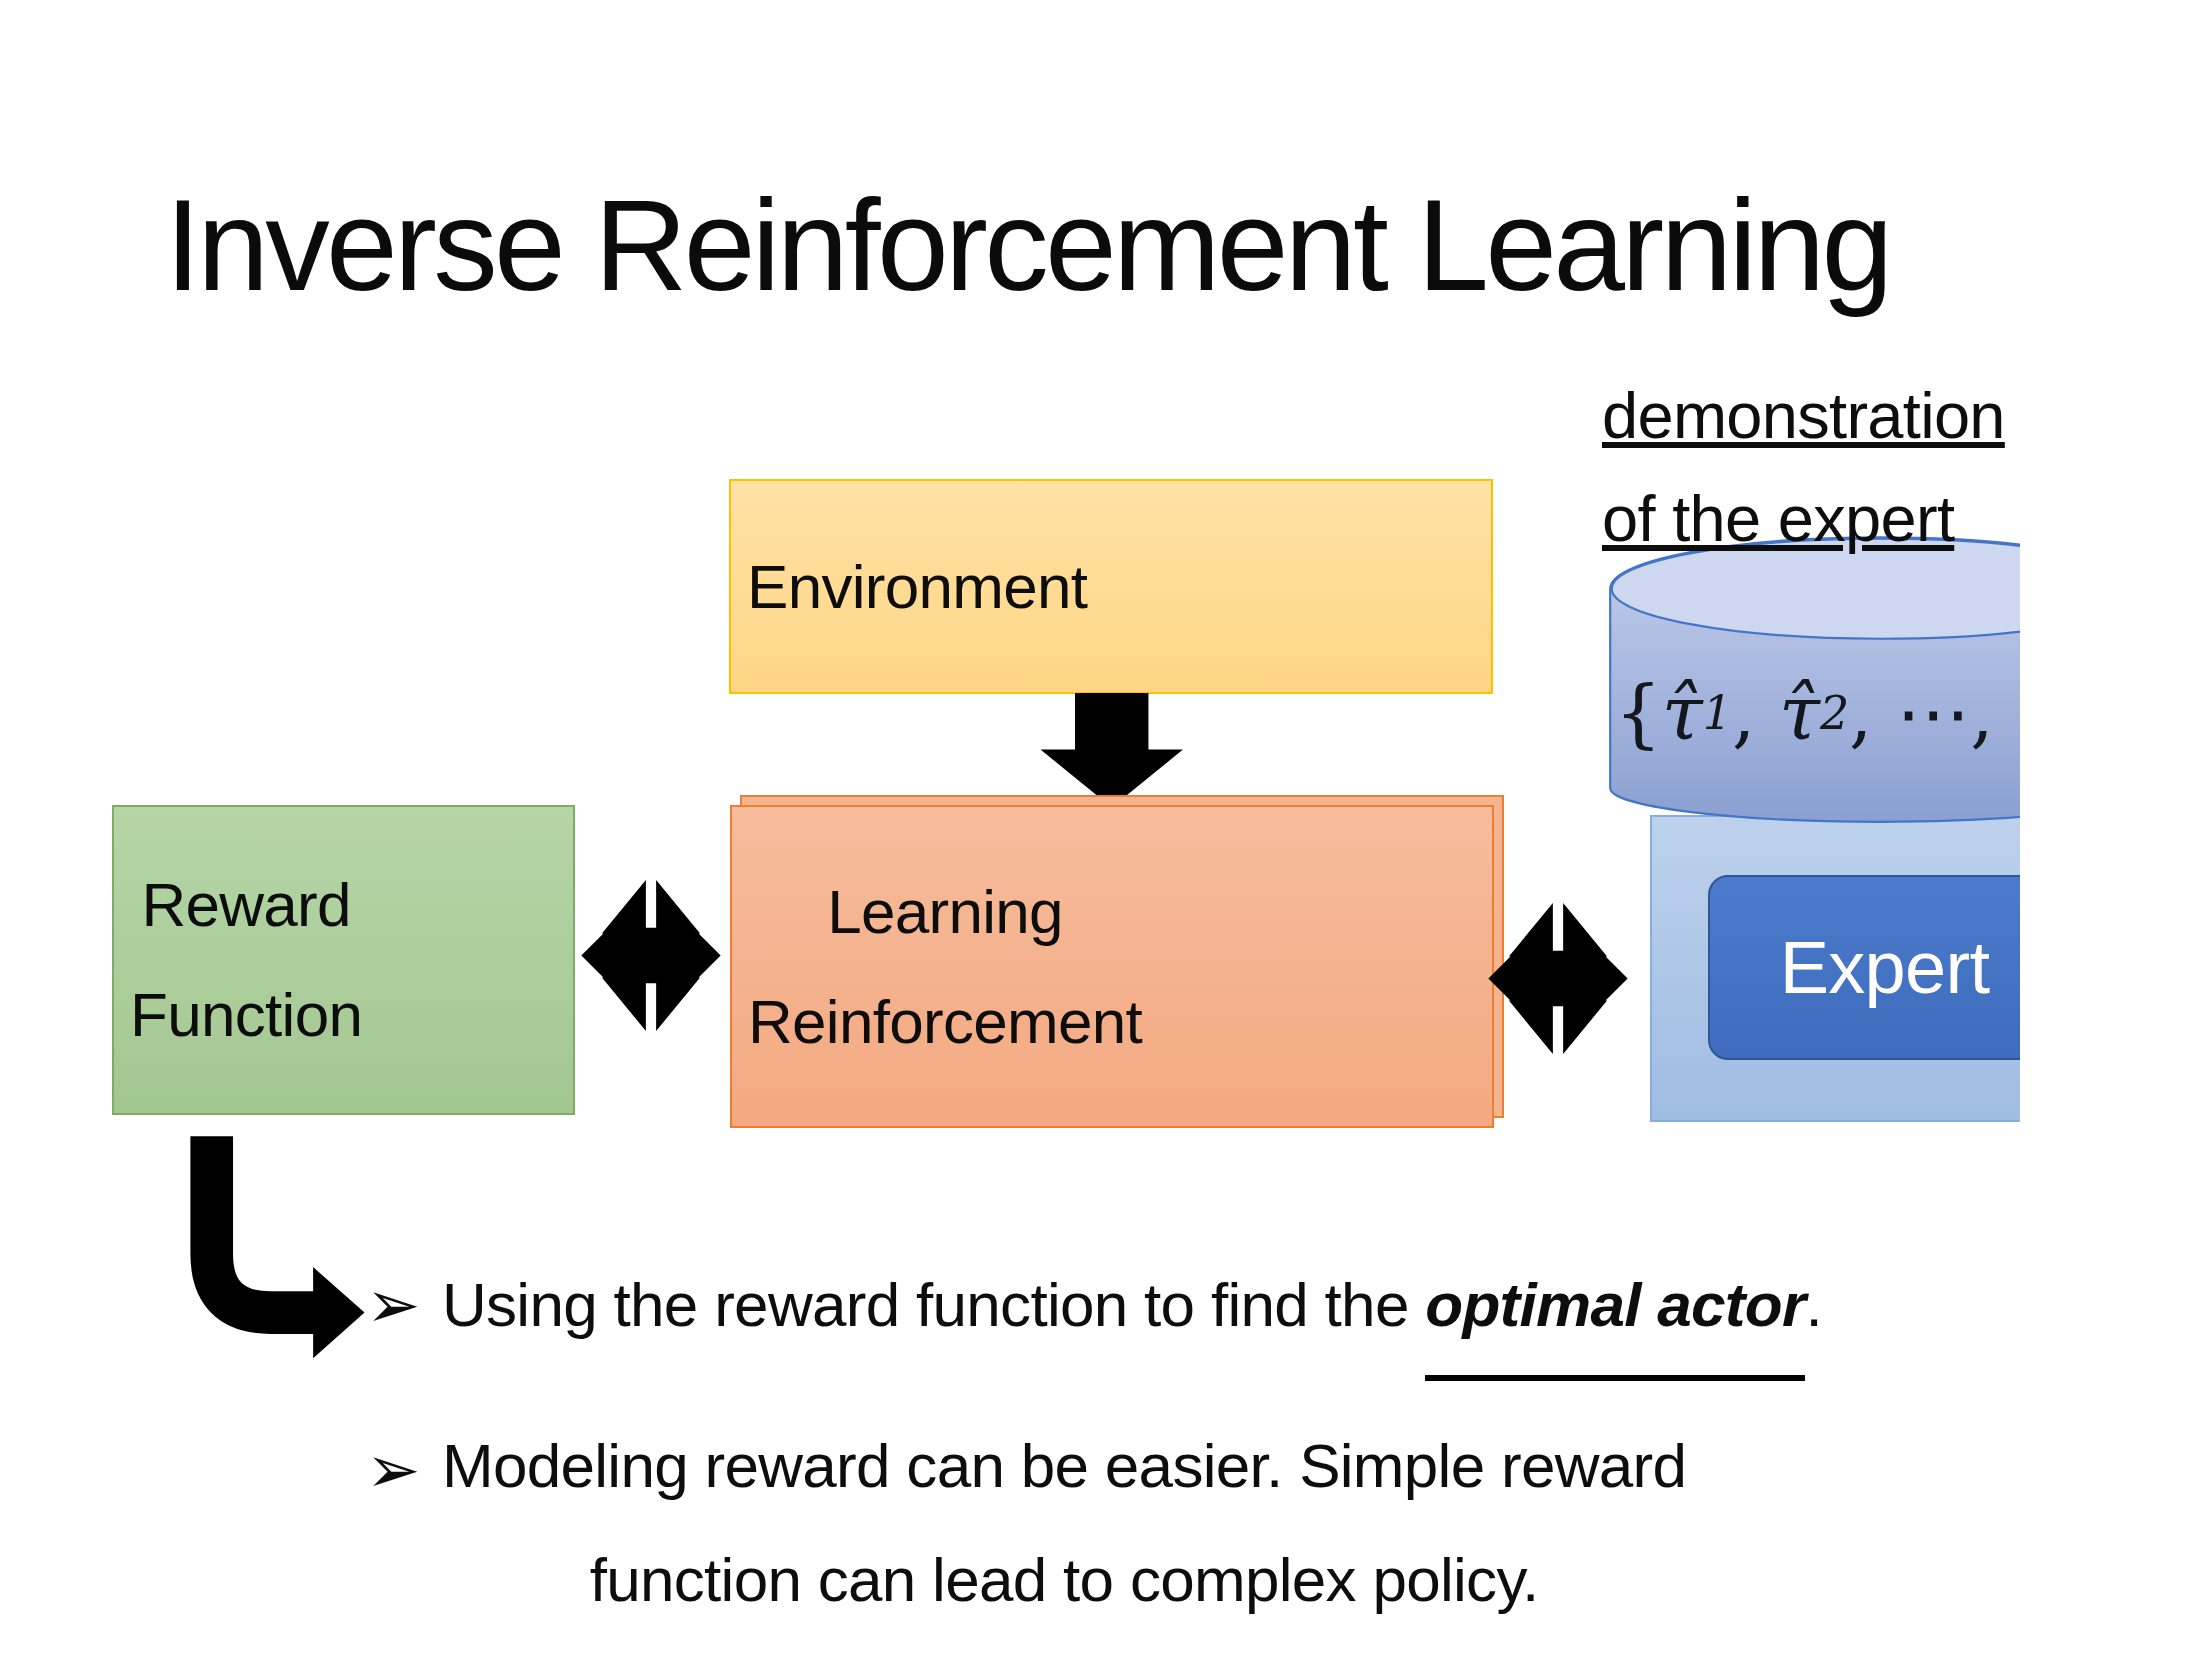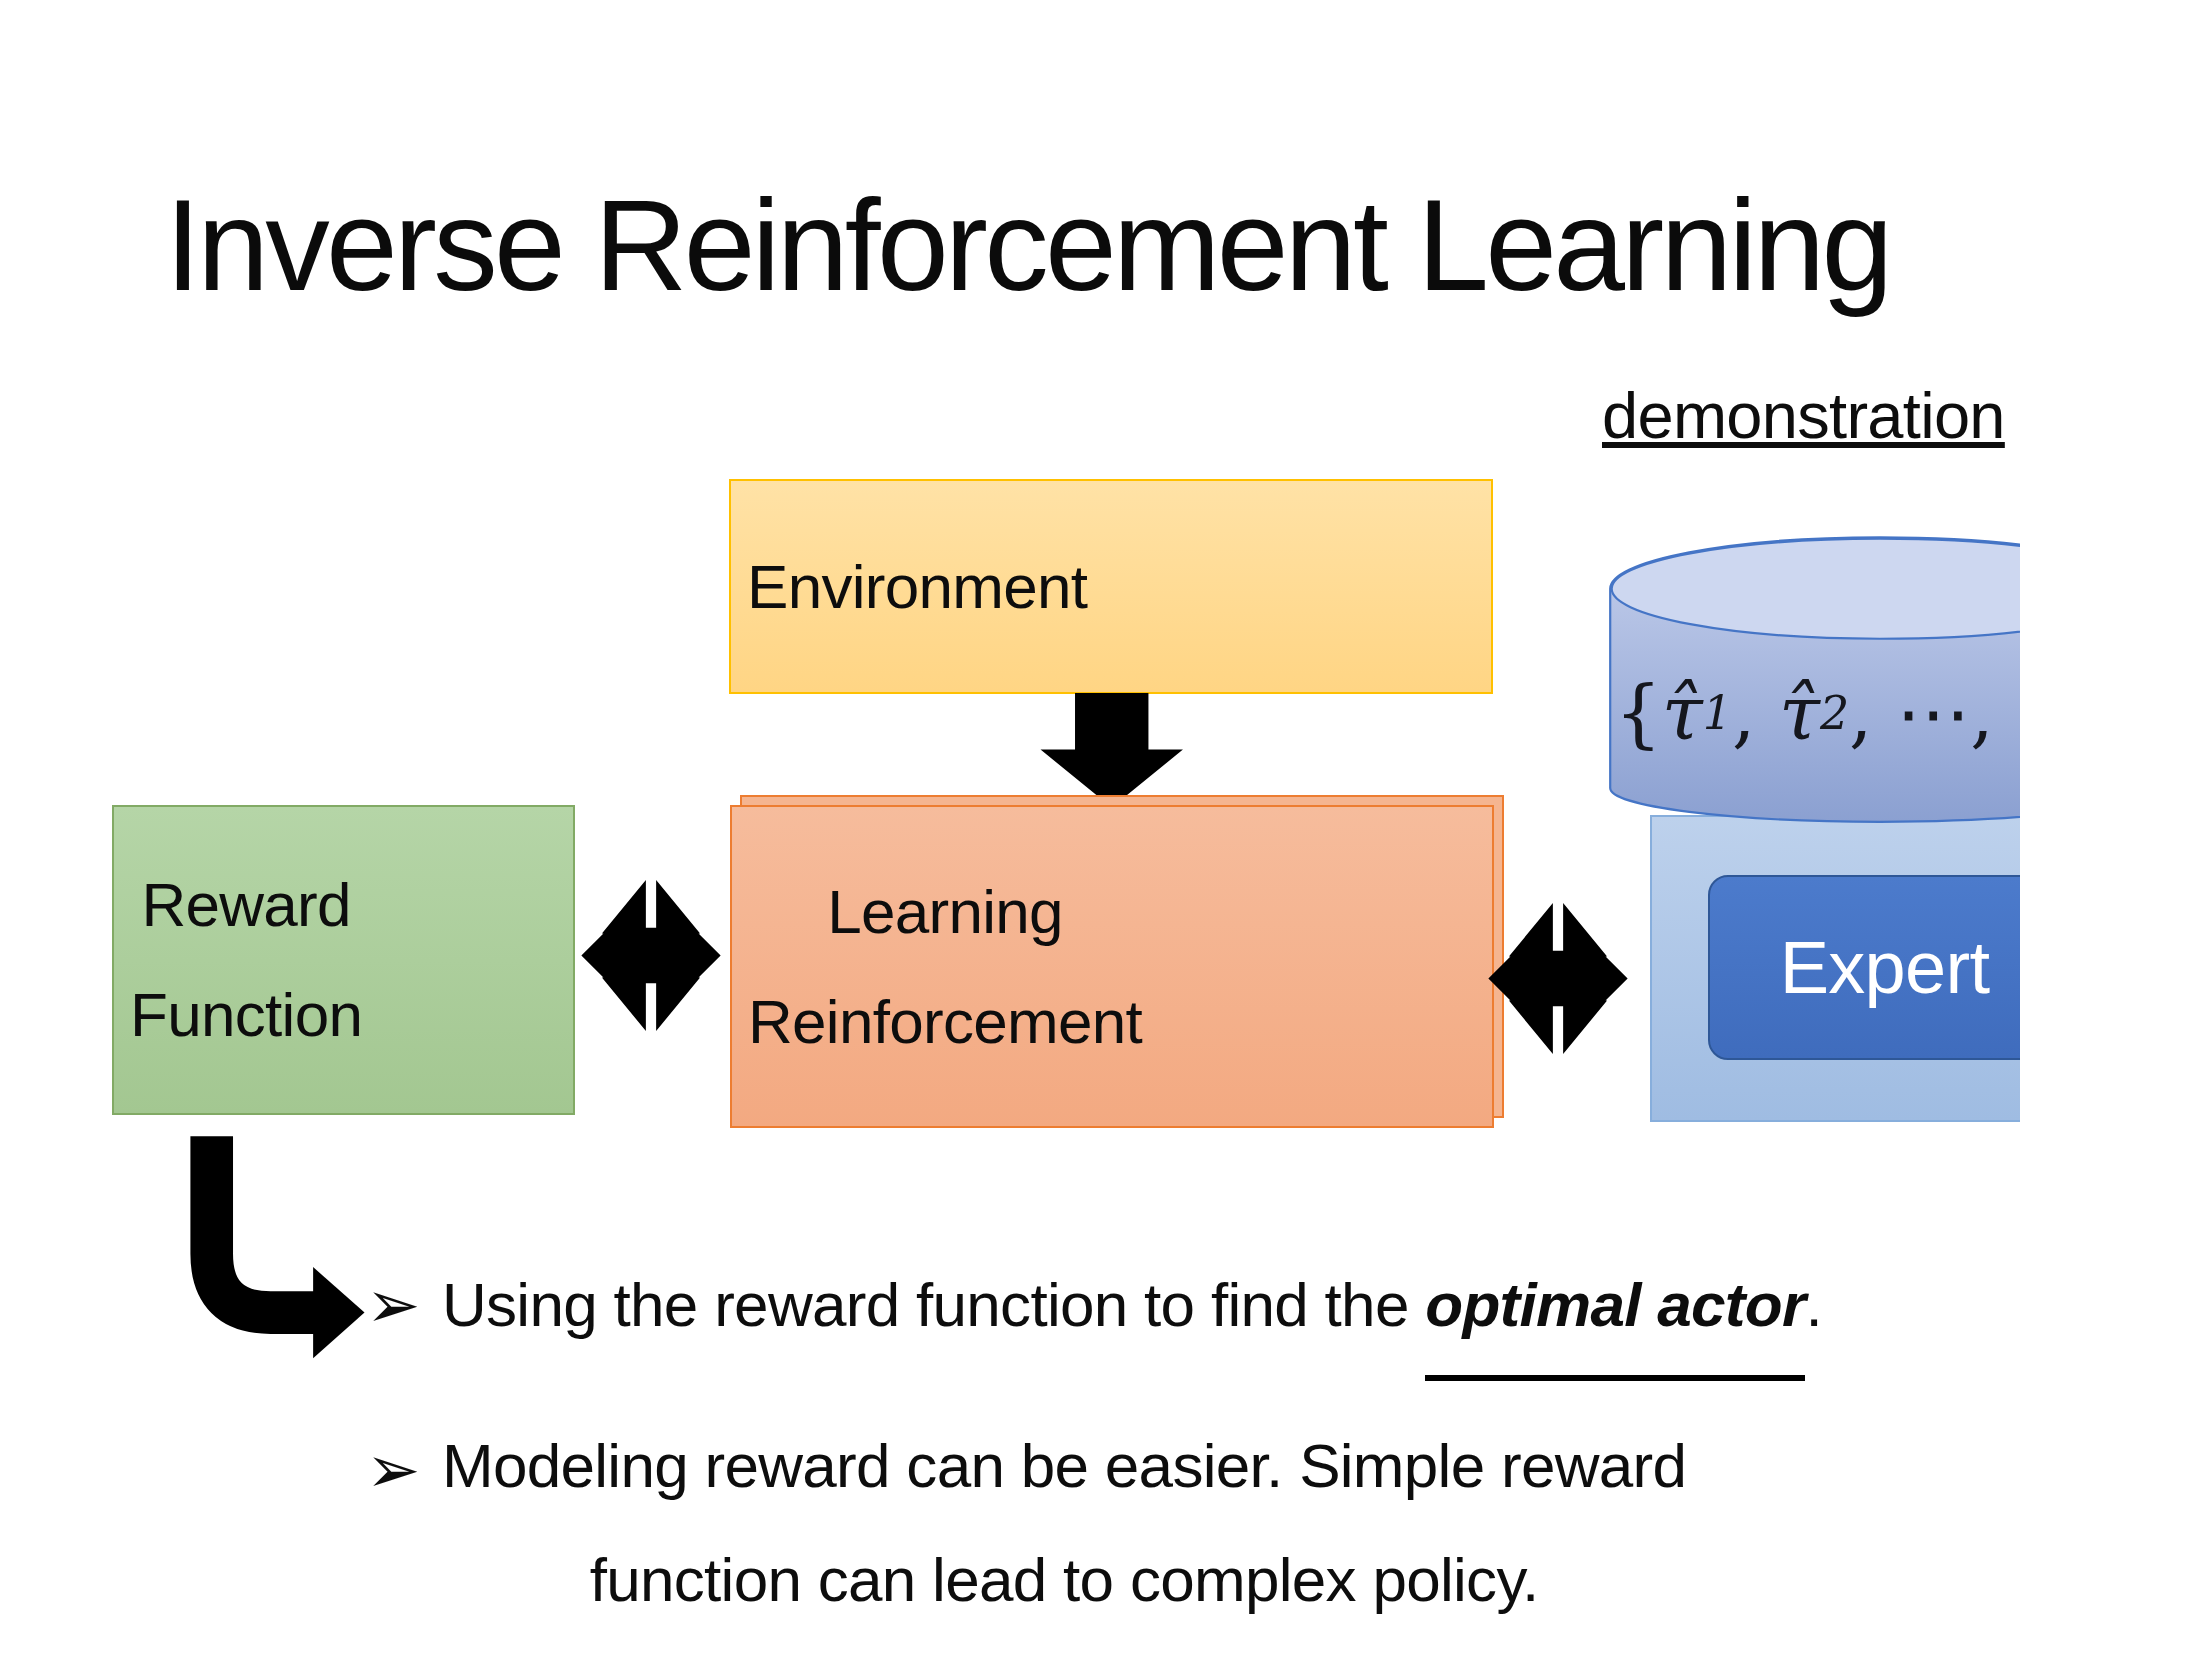--- a/index.html
+++ b/index.html
@@ -108,20 +108,21 @@
 </style>
 </head>
 <body>
 
 <div class="slide">
 
   <div class="abs title">Inverse Reinforcement Learning</div>
 
   <div class="abs demo-caption">
     <div>demonstration</div>
+    <div>of the expert</div>
   </div>
 
   <div class="abs dbox env-box">
     <span>Environment</span>
   </div>
 
   <svg class="abs" style="left:1036px;top:693px;" width="150" height="116" viewBox="0 0 204 158">
     <polygon points="53,0 153,0 153,77 200,77 103,156 6,77 53,77" fill="#000"></polygon>
   </svg>
 

